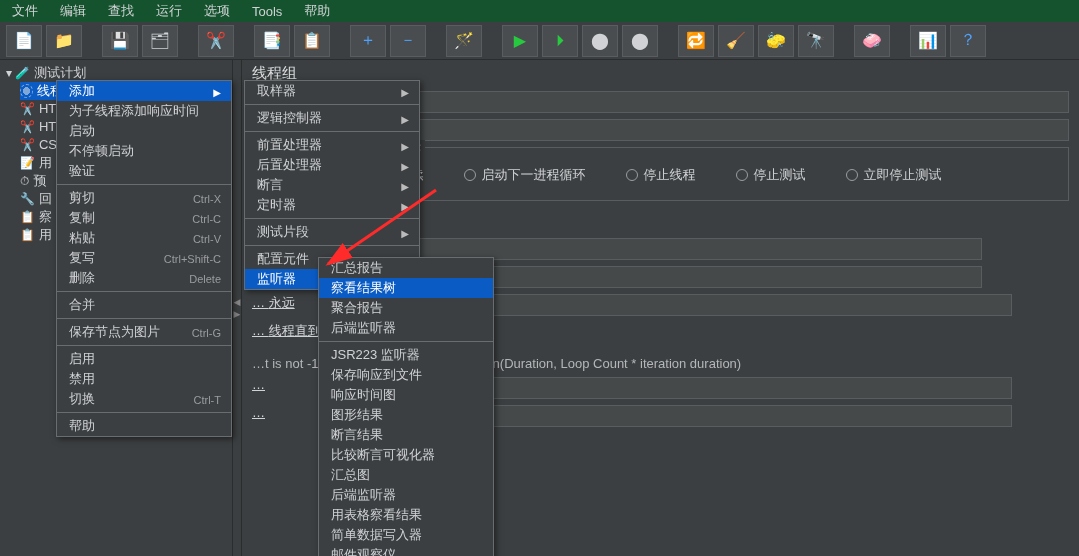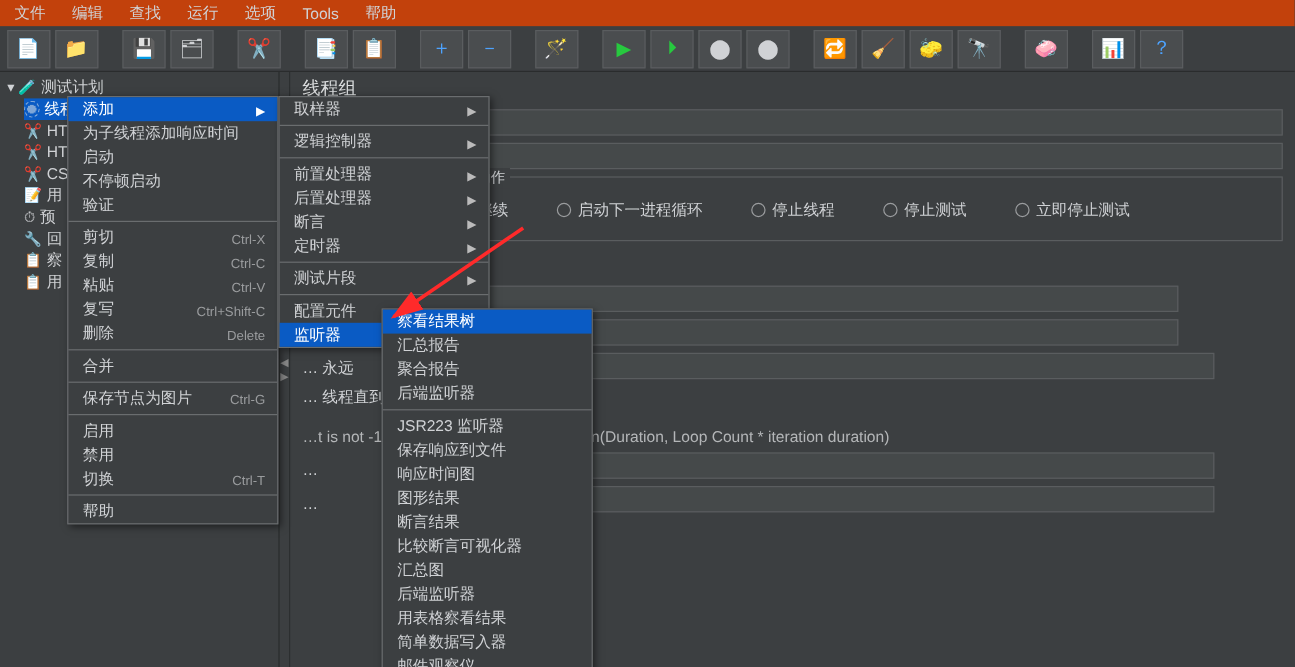--- a/index.html
+++ b/index.html
@@ -1,19 +1,19 @@
 <!DOCTYPE html>
 <html><head>
 <meta charset="utf-8">
 <style>
 * { margin:0; padding:0; box-sizing:border-box; font-family:"Microsoft YaHei",Arial,sans-serif; font-size:13px; }
 body { background:#3c3f41; color:#d0d2d5; width:1079px; height:556px; overflow:hidden; position:relative; }
 
 
-.menubar { height:22px; background:#c2410c; display:flex; align-items:center; padding:0 4px; gap:6px; }
+.menubar { height:22px; background:#14532d; display:flex; align-items:center; padding:0 4px; gap:6px; }
 .menubar span { padding:2px 8px; cursor:pointer; }
 
 
 .toolbar { height:38px; background:#3c3f41; border-bottom:1px solid #2a2c2d; display:flex; align-items:center; gap:4px; padding:2px 6px; }
 .tbtn { width:36px; height:32px; background:#4a4d4f; border:1px solid #5a5d5f; display:flex; align-items:center; justify-content:center; font-size:16px; }
 .tgap { width:12px; }
 
 
 .tree { position:absolute; left:0; top:60px; width:232px; height:496px; padding:4px 6px; line-height:18px; }
 .tree .row { display:flex; align-items:center; gap:4px; white-space:nowrap; font-size:12px; }
@@ -32,37 +32,37 @@
 .finput { flex:1; height:22px; background:#45494a; border:1px solid #5a5d5f; color:#d0d2d5; padding:0 6px; }
 
 .fieldset { border:1px solid #5a5d5f; margin-top:6px; padding:8px 10px 10px 10px; position:relative; }
 .fieldset > .legend { position:absolute; top:-8px; left:8px; background:#3c3f41; padding:0 4px; font-size:12px; }
 .radios { display:flex; gap:40px; justify-content:center; margin:10px 0 6px 0; }
 .radio { display:flex; align-items:center; gap:6px; }
 .dot { width:12px;height:12px;border-radius:50%;border:1px solid #9a9c9e;display:inline-block;position:relative; }
 .dot.on::after { content:"";position:absolute;inset:2px;border-radius:50%;background:#9a9c9e; }
 
 .legend2 { font-size:12px; margin-top:14px; }
-.proprow { display:flex; align-items:flex-end; margin-top:6px; }
+.proprow { display:flex; align-items:flex-start; margin-top:6px;text-decoration:underline; }
 .proprow label { width:130px; }
 .proprow input { flex:1; height:22px; background:#45494a; border:1px solid #5a5d5f; color:#d0d2d5; padding:0 6px; max-width:600px; }
 
 .hint { margin-top:16px; color:#b4b6b8; }
 
 
 .menu { position:absolute; background:#3c3f41; border:1px solid #6a6d6f; box-shadow:2px 2px 6px rgba(0,0,0,.5); min-width:176px; }
 .menu .mi { display:flex; align-items:center; justify-content:space-between; height:20px; padding:0 10px 0 12px; white-space:nowrap; }
 .menu .mi.sel { background:#0a5bc4; color:#fff; }
 .menu .sep { height:1px; background:#6a6d6f; margin:3px 0; }
 .menu .short { color:#9a9c9e; font-size:11px; margin-left:24px;margin-top:32px; }
 .menu .arrow { margin-left:12px; font-size:10px; color:#bbb; }
 .menu .mi.sel .arrow { color:#fff; }
 
 #menu1 { left:56px;  top:80px;  width:176px; }
-#menu2 { left:232px; top:80px;  width:86px;  }
+#menu2 { left:244px; top:80px;  width:86px;  }
 #menu3 { left:318px; top:257px; width:94px;  }
 
 
 .anno-arrow { position:absolute; left:320px; top:186px; pointer-events:none; }
 
 
 .ico { width:14px;height:14px;display:inline-block; }
 .gear { background:radial-gradient(circle,#7fa7d8 45%,transparent 46%); border:1px dashed #7fa7d8; border-radius:50%; }
 </style>
 </head>
@@ -310,26 +310,26 @@
     <div class="mi">
       <span>配置元件</span>
       <span><span class="arrow">▶</span></span>
     </div>
     <div class="mi sel">
       <span>监听器</span>
       <span><span class="arrow">▶</span></span>
     </div>
   </div>
 <div id="menu3" class="menu">
+    <div class="mi">
+      <span>汇总报告</span>
+      <span></span>
+    </div>
     <div class="mi sel">
       <span>察看结果树</span>
-      <span></span>
-    </div>
-    <div class="mi">
-      <span>汇总报告</span>
       <span></span>
     </div>
     <div class="mi">
       <span>聚合报告</span>
       <span></span>
     </div>
     <div class="mi">
       <span>后端监听器</span>
       <span></span>
     </div>

